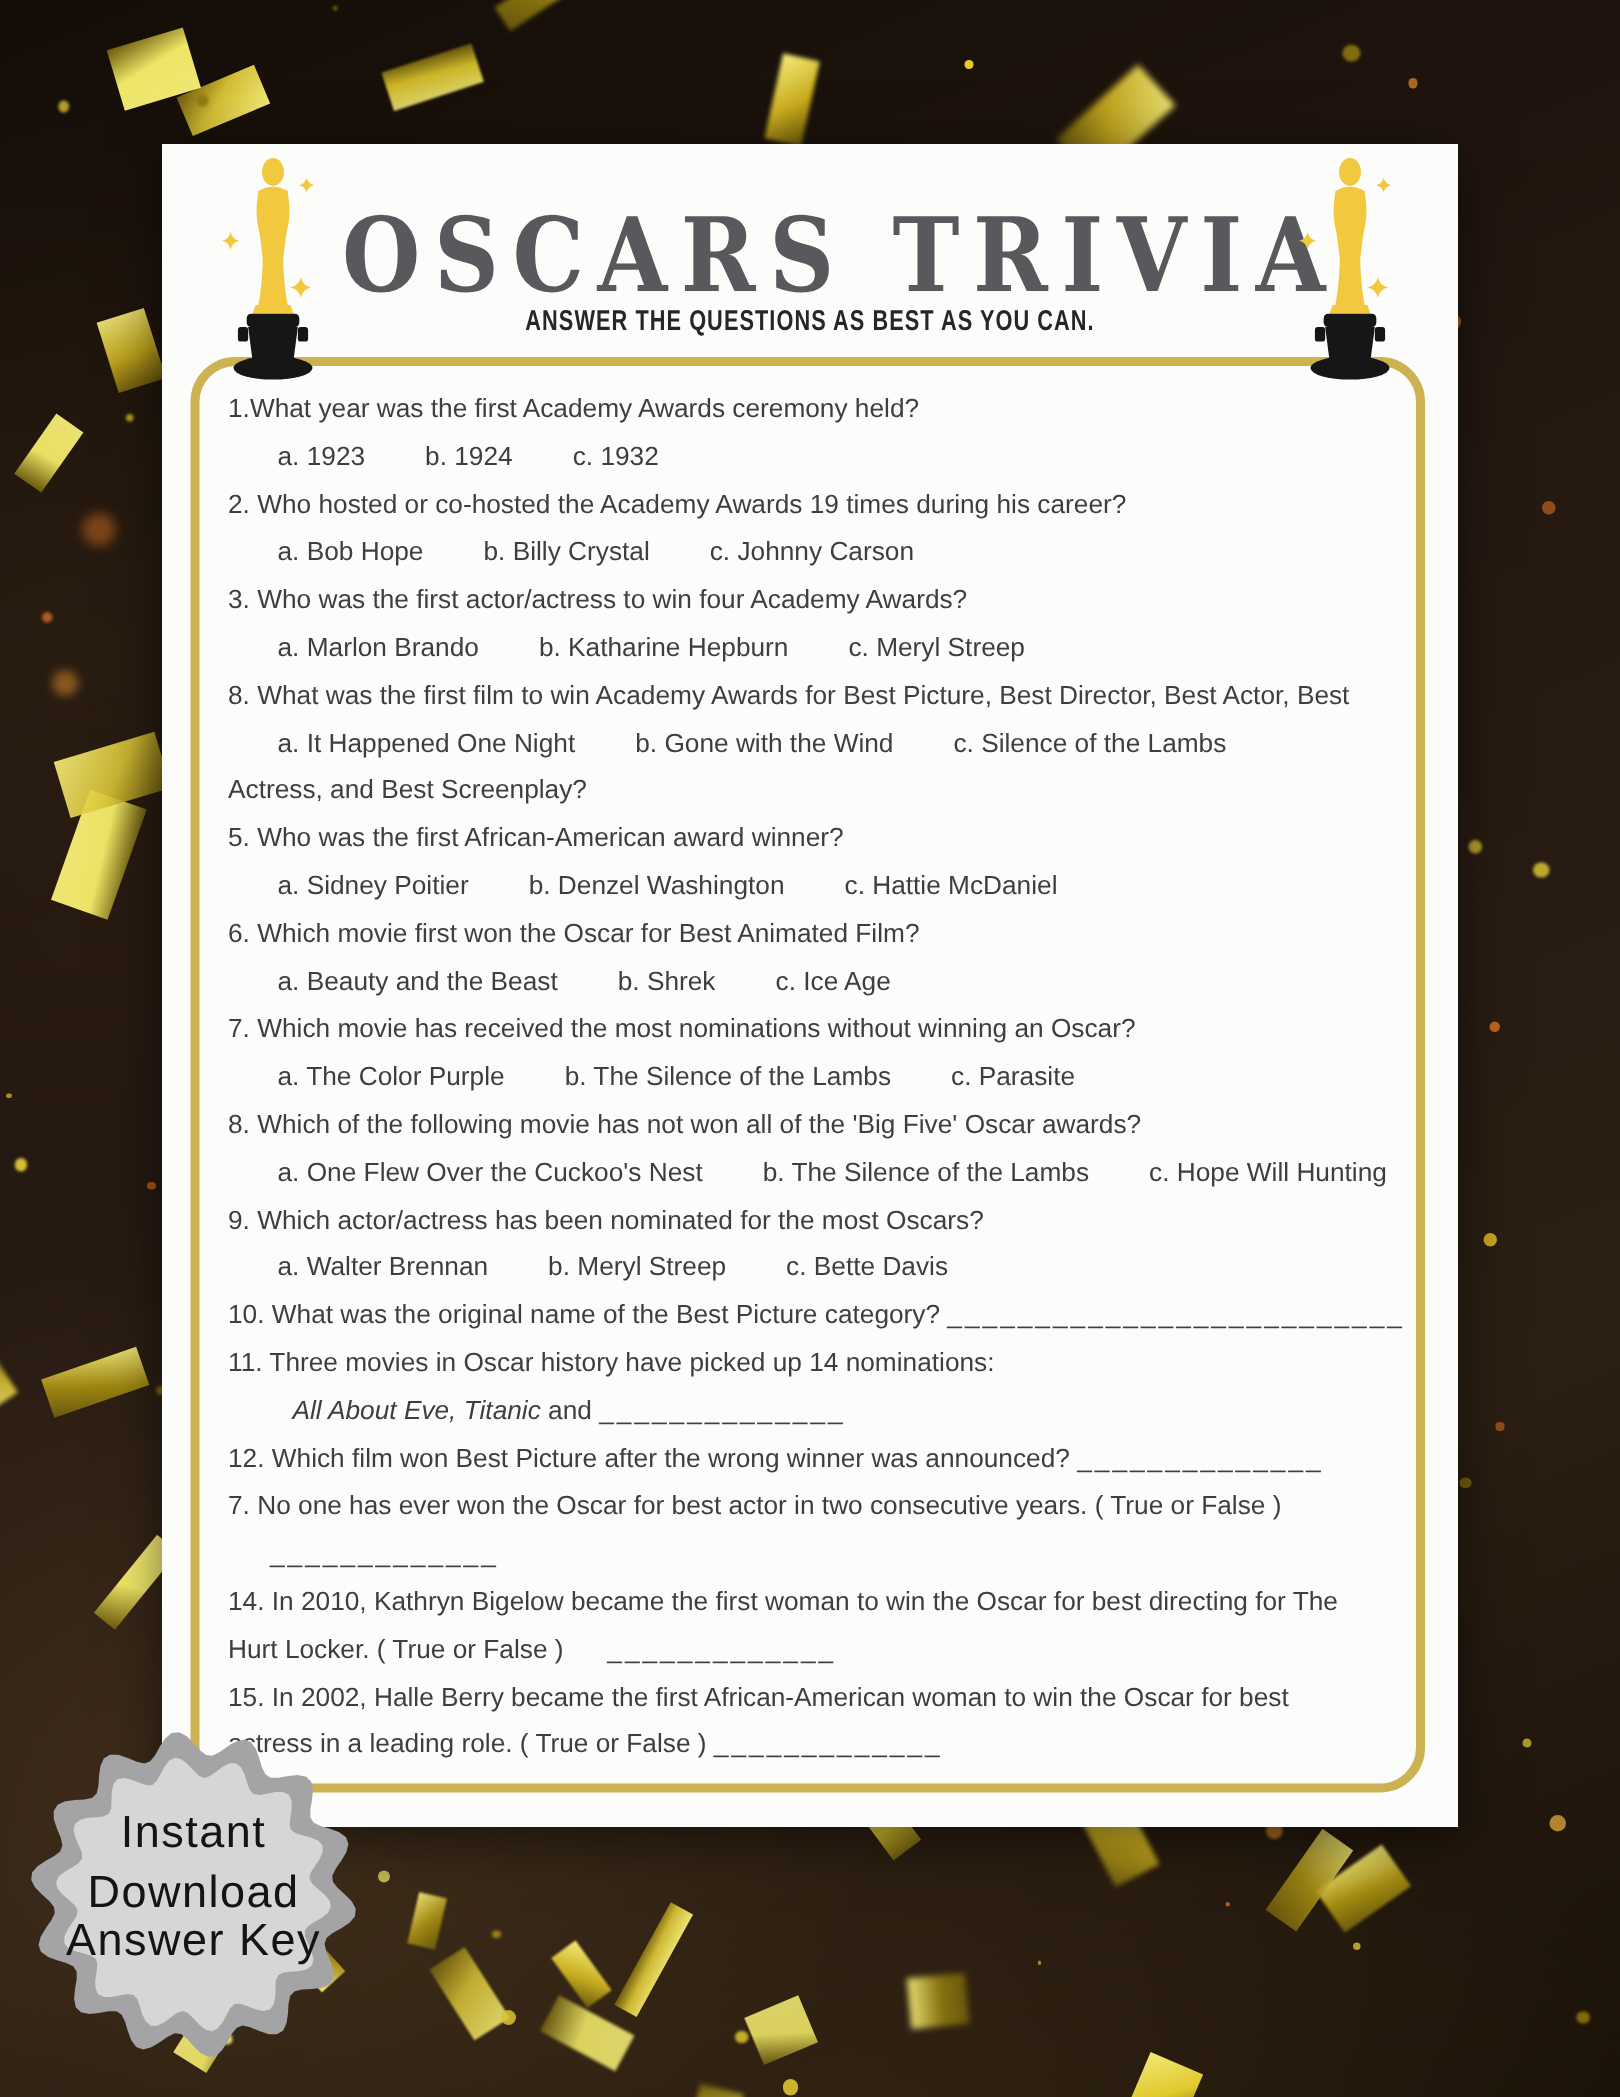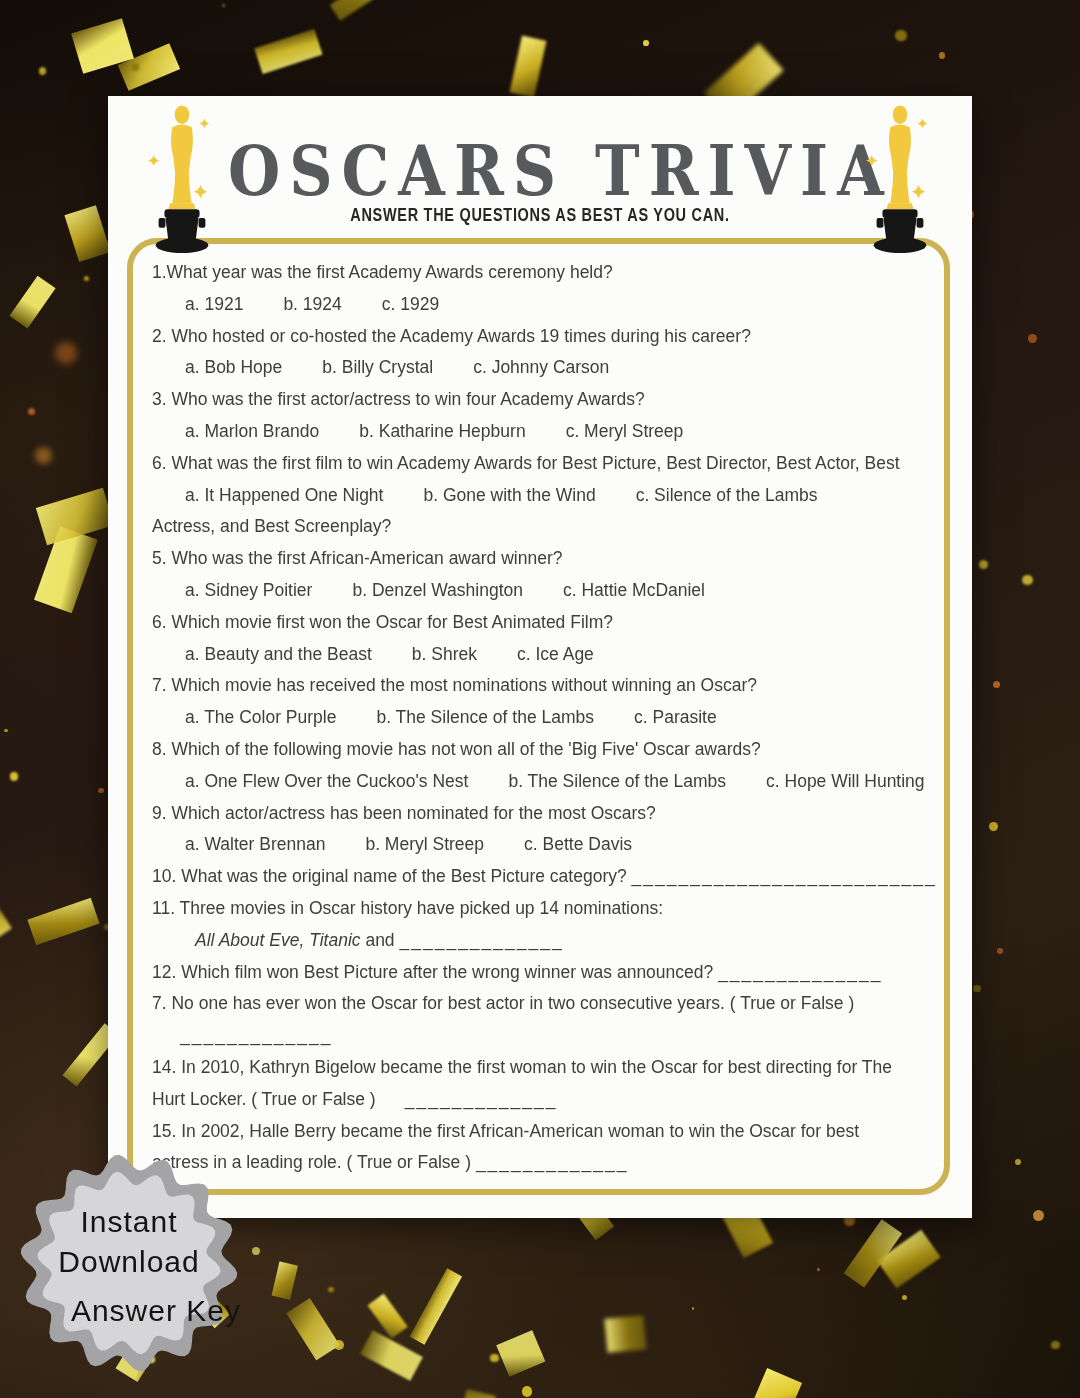--- a/index.html
+++ b/index.html
@@ -40,21 +40,21 @@
   .ln{font-size:17.5px;line-height:31.8px;white-space:nowrap;}
   .ln.options{display:flex;gap:40px;padding-left:33px;}
   .ln.blank{padding-left:28px;}
   .ln.rich{padding-left:43px;}
   .it{font-style:italic;}
   .blankrun{letter-spacing:2px;}
   .badge{position:absolute;left:17px;top:1151px;width:224px;height:224px;z-index:5;text-decoration:underline;}
   .badge svg{position:absolute;left:0;top:0;}
   .badge-line{position:absolute;left:0;width:100%;text-align:center;
     font-size:30px;line-height:38px;letter-spacing:1px;}
-  .b0{top:52px;} .b1{top:92px;} .b2{top:141px;text-align:right;}
+  .b0{top:52px;} .b1{top:92px;} .b2{top:124px;}
 </style>
 </head>
 <body>
 
 <div class="stage">
 
   <div id="confetti">
       <div class="cf" style="left: 30.296px; top: 907.729px; width: 67.3374px; height: 27.2001px; background: linear-gradient(197deg, rgb(249, 240, 122), rgb(168, 143, 19) 55%, rgb(110, 92, 12)); transform: rotate(-19.0327deg); opacity: 0.931601;"></div>
       <div class="cf" style="left: 178.322px; top: 1290.58px; width: 52.9179px; height: 21.265px; background: linear-gradient(334deg, rgb(249, 240, 122), rgb(168, 143, 19) 55%, rgb(110, 92, 12)); transform: rotate(47.7019deg); opacity: 0.944647; filter: blur(0.5px);"></div>
       <div class="cf" style="left: 127.249px; top: 325.278px; width: 53.886px; height: 35.0223px; background: linear-gradient(44deg, rgb(249, 240, 122), rgb(231, 207, 44) 55%, rgb(110, 92, 12)); transform: rotate(36.2637deg); opacity: 0.951106; filter: blur(1.8px);"></div>
@@ -228,37 +228,37 @@
       </g>
     </svg>
 
     <div class="title" style="color: rgb(88, 89, 92);">OSCARS TRIVIA</div>
     <div class="subtitle" style="color: rgb(38, 38, 38);">ANSWER THE QUESTIONS AS BEST AS YOU CAN.</div>
 
     <div class="qbox" style="border-color: rgb(204, 178, 81);">
       <div id="q-list" style="color: rgb(62, 62, 62);">
           <div class="ln text">1.What year was the first Academy Awards ceremony held?</div>
           <div class="ln options">
-            <span class="opt">a. 1921</span>
+            <span class="opt">a. 1923</span>
             <span class="opt">b. 1924</span>
-            <span class="opt">c. 1929</span>
+            <span class="opt">c. 1932</span>
           </div>
           <div class="ln text">2. Who hosted or co-hosted the Academy Awards 19 times during his career?</div>
           <div class="ln options">
             <span class="opt">a. Bob Hope</span>
             <span class="opt">b. Billy Crystal</span>
             <span class="opt">c. Johnny Carson</span>
           </div>
           <div class="ln text">3. Who was the first actor/actress to win four Academy Awards?</div>
           <div class="ln options">
             <span class="opt">a. Marlon Brando</span>
             <span class="opt">b. Katharine Hepburn</span>
             <span class="opt">c. Meryl Streep</span>
           </div>
-          <div class="ln text">6. What was the first film to win Academy Awards for Best Picture, Best Director, Best Actor, Best</div>
+          <div class="ln text">8. What was the first film to win Academy Awards for Best Picture, Best Director, Best Actor, Best</div>
           <div class="ln options">
             <span class="opt">a. It Happened One Night</span>
             <span class="opt">b. Gone with the Wind</span>
             <span class="opt">c. Silence of the Lambs</span>
           </div>
           <div class="ln text">Actress, and Best Screenplay?</div>
           <div class="ln text">5. Who was the first African-American award winner?</div>
           <div class="ln options">
             <span class="opt">a. Sidney Poitier</span>
             <span class="opt">b. Denzel Washington</span>

